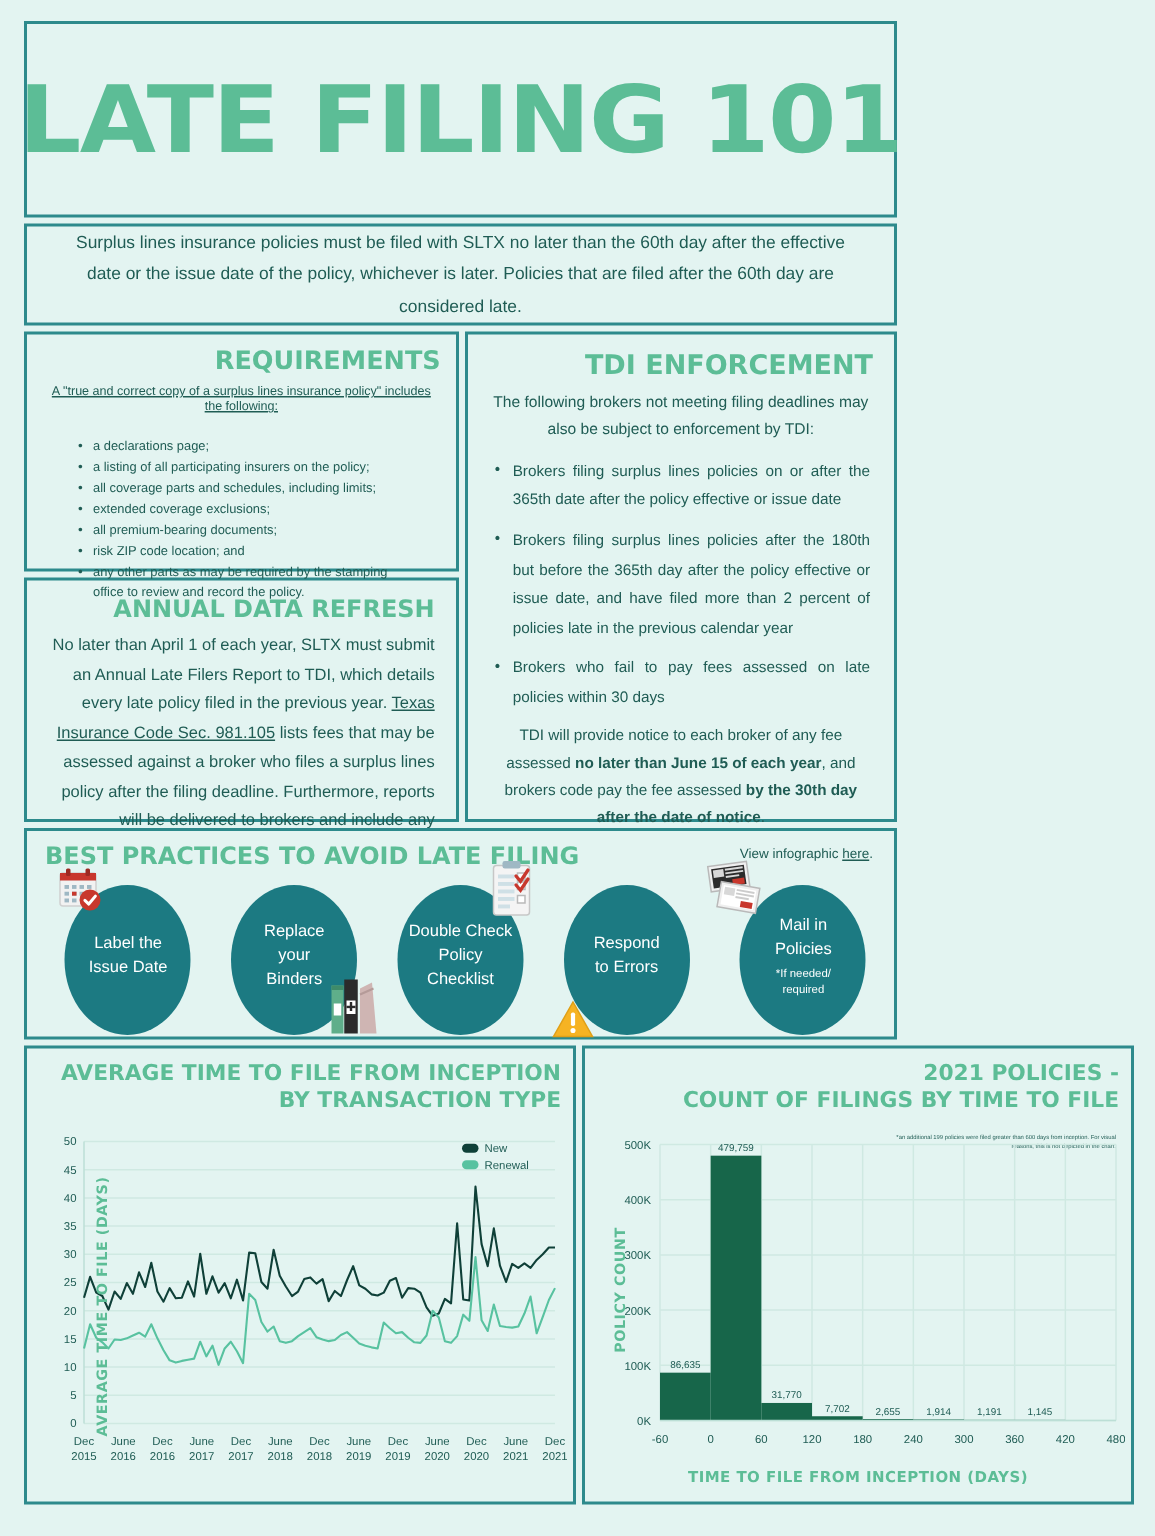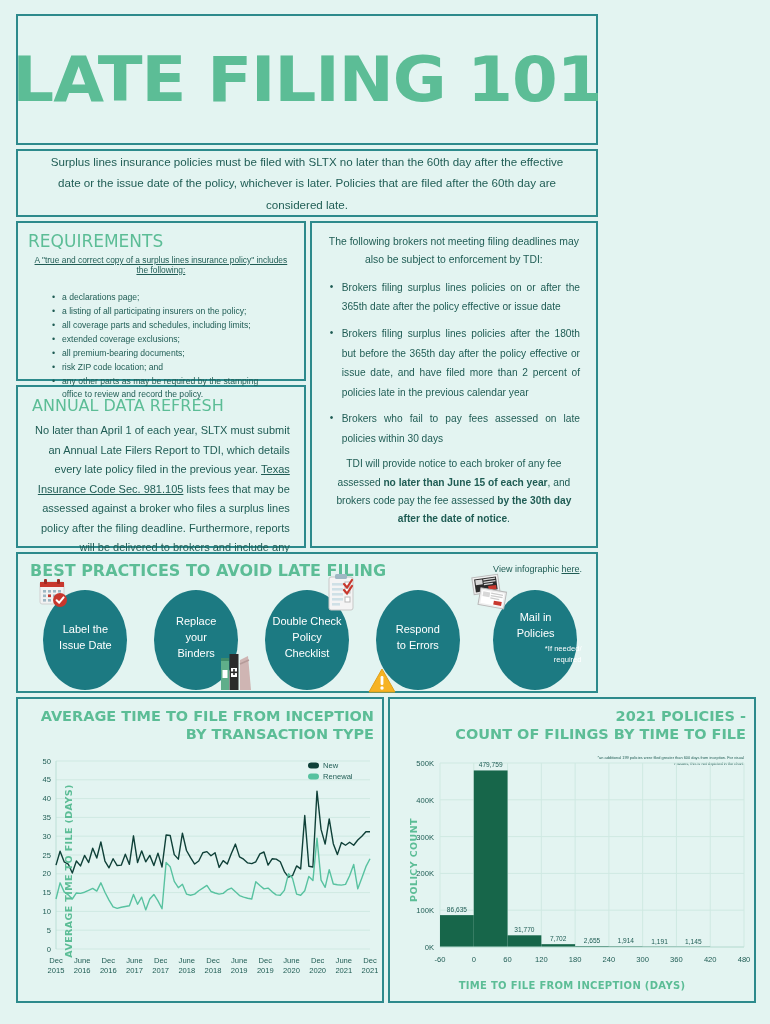--- a/index.html
+++ b/index.html
@@ -49,21 +49,21 @@
   
   .intro-panel{margin-top:4px;height:68px;display:flex;align-items:center;justify-content:center;padding:0 26px;}
   .intro-text{font-size:11.6px;line-height:1.85;text-align:center;color:var(--body);}
 
   
   .mid{margin-top:4px;display:flex;gap:4px;align-items:flex-start;}
   .mid-left{width:368px;display:flex;flex-direction:column;gap:4px;}
   .mid-right{width:366px;}
 
   .sec-head{
-    text-align:left;color:var(--mint);font-weight:normal;
+    text-align:right;color:var(--mint);font-weight:bold;
     font-family:"DejaVu Sans", sans-serif;
     letter-spacing:0px;
   }
 
   .req-panel{padding:8px 10px 6px 10px;height:160px;}
   .req-panel .sec-head{font-size:17px;margin-bottom:4px;}
   .req-lead{font-size:8.4px;text-align:center;text-decoration:underline;margin-bottom:4px;color:var(--body);}
   .req-list{list-style:none;margin:16px;padding:0 4px 0 6px;}
   .req-list li{
     font-size:8.6px;line-height:1.62;position:relative;padding-left:12px;color:var(--body);
@@ -172,20 +172,21 @@
         <div class="sec-head">ANNUAL DATA REFRESH</div>
         <div class="adr-text">
           <span>No later than April 1 of each year, SLTX must submit an Annual Late Filers Report to TDI, which details every late policy filed in the previous year. </span><u>Texas Insurance Code Sec. 981.105</u><span> lists fees that may be assessed against a broker who files a surplus lines policy after the filing deadline. Furthermore, reports will be delivered to brokers and include any assessed fees.</span>
         </div>
       </div>
 
     </div>
 
     <div class="mid-right">
       <div class="panel tdi-panel">
+        <div class="sec-head">TDI ENFORCEMENT</div>
         <div class="tdi-lead">The following brokers not meeting filing deadlines may also be subject to enforcement by TDI:</div>
         <ul class="tdi-list">
           <li>Brokers filing surplus lines policies on or after the 365th date after the policy effective or issue date</li>
           <li>Brokers filing surplus lines policies after the 180th but before the 365th day after the policy effective or issue date, and have filed more than 2 percent of policies late in the previous calendar year</li>
           <li>Brokers who fail to pay fees assessed on late policies within 30 days</li>
         </ul>
         <div class="tdi-foot">
           <span>TDI will provide notice to each broker of any fee assessed </span><b>no later than June 15 of each year</b><span>, and brokers code pay the fee assessed </span><b>by the 30th day after the date of notice</b><span>.</span>
         </div>
       </div>
@@ -317,21 +318,21 @@
               <rect x="19" y="21" width="12" height="1.3" fill="#cccccc"></rect>
               <rect x="19" y="23.4" width="12" height="1.3" fill="#cccccc"></rect>
               <rect x="19" y="25.8" width="9" height="1.3" fill="#cccccc"></rect>
               <rect x="23" y="28.5" width="8" height="4" fill="#c8372d"></rect>
             </g>
           </svg>
         </span>
         <div class="bp-label" style="margin-left:14px;">
           <span style="white-space:pre-line;">Mail in
 Policies</span>
-          <span class="bp-sub" style="white-space:pre-line;text-align:right;">*If needed/
+          <span class="bp-sub" style="white-space:pre-line;">*If needed/
 required</span>
         </div>
       </div>
 
     </div>
   </div>
 
   <div class="charts">
 
     <div class="panel chart-panel">

